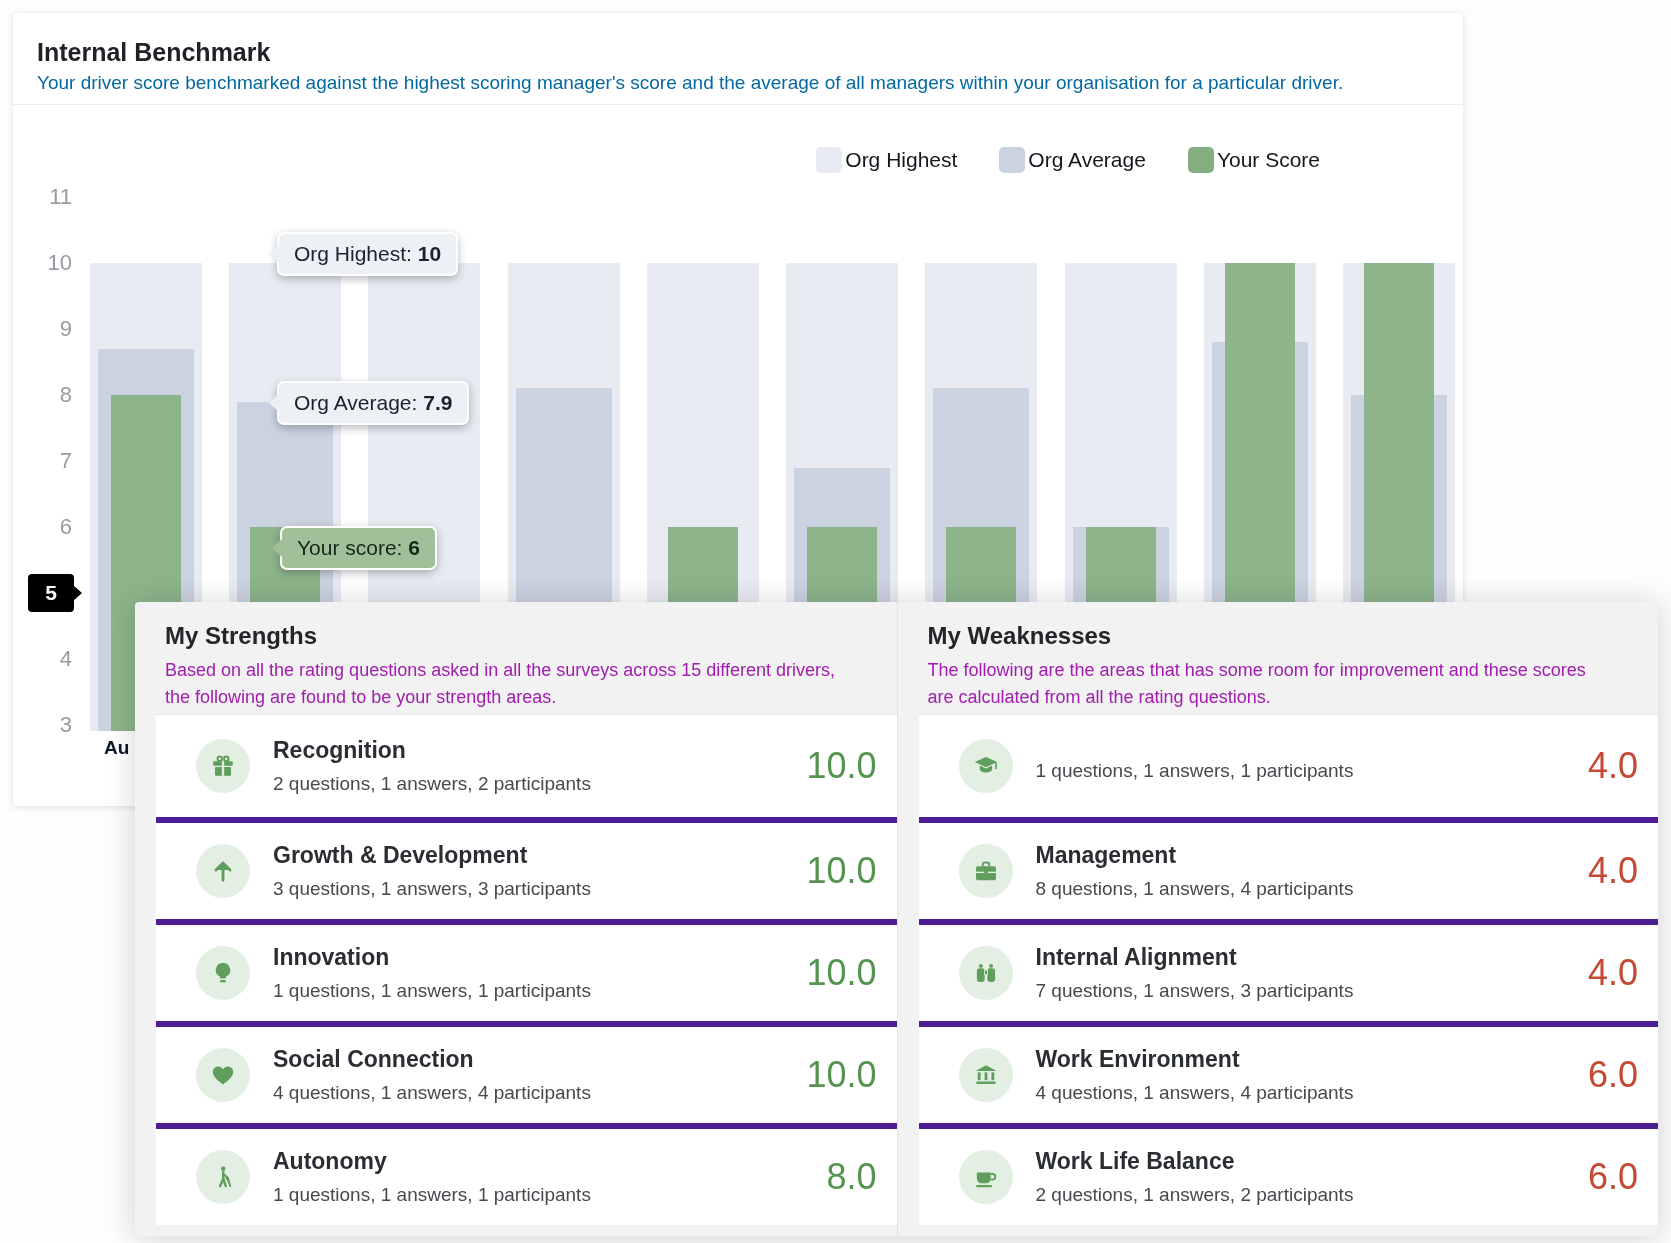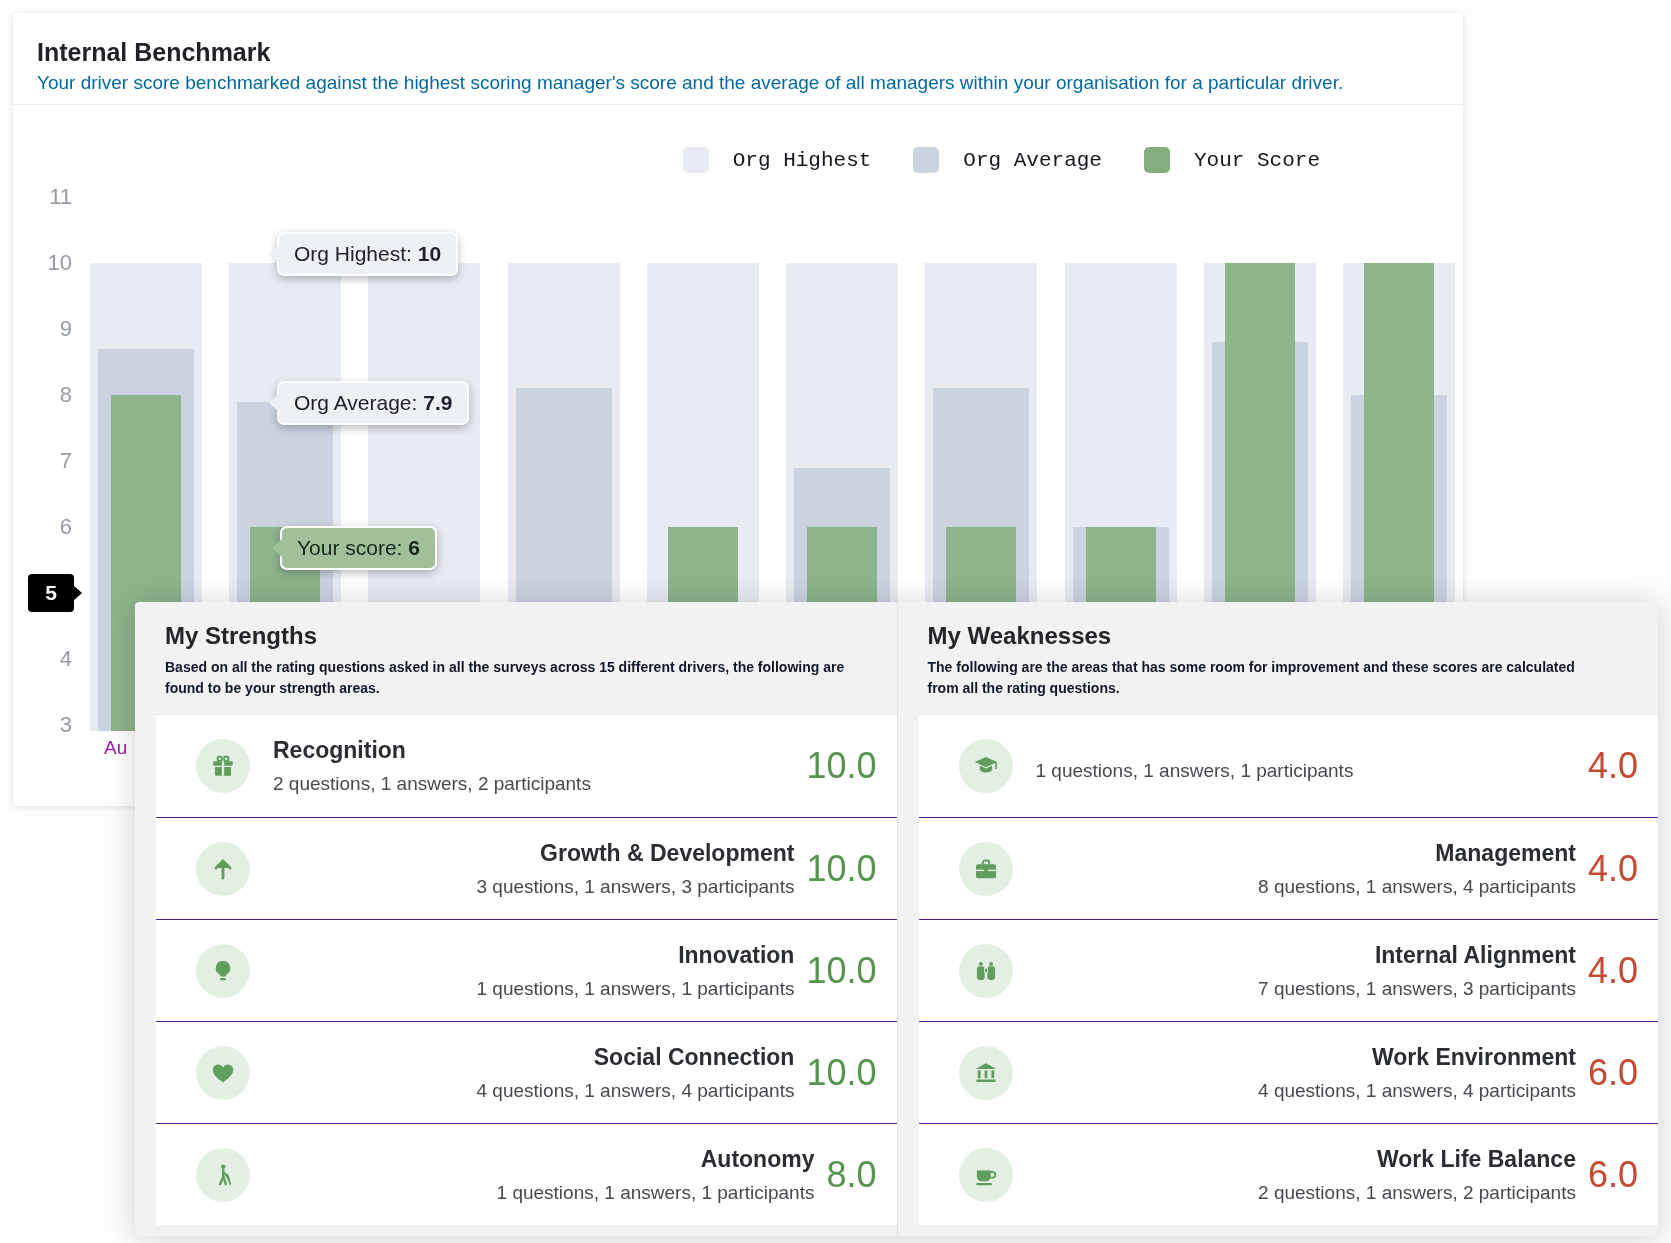--- a/index.html
+++ b/index.html
@@ -9,53 +9,53 @@
   
   .main-card{position:absolute;left:13px;top:13px;width:1450px;height:793px;background:#ffffff;
     border-radius:4px;box-shadow:0 1px 6px rgba(30,35,48,.14);}
   .card-header{height:92px;border-bottom:1px solid #ececee;padding:0 24px;box-sizing:border-box;}
   .card-header h1{margin:0;padding-top:25px;font-size:25px;line-height:28px;font-weight:700;color:#1e2126;}
   .card-header p{margin:6px 0 0 0;font-size:19px;color:#0369a1;font-weight:400;}
 
   
   #plot{position:absolute;left:0;top:0;width:1671px;height:1243px;pointer-events:none;}
   .y-label{position:absolute;width:50px;text-align:right;font-size:22px;color:#969ba3;}
-  .x-label{position:absolute;font-size:19px;color:#a21caf;}
+  .x-label{position:absolute;font-size:19px;color:#0f172a;font-weight:bold;}
   .bar{position:absolute;}
   .axis-flag{position:absolute;background:#000;color:#fff;font-size:21px;font-weight:700;
     width:46px;height:38px;border-radius:4px;display:flex;align-items:center;justify-content:center;}
   .axis-flag .arr{position:absolute;right:-8px;top:50%;margin-top:-8px;width:0;height:0;
     border-top:8px solid transparent;border-bottom:8px solid transparent;border-left:9px solid #000;}
 
   .legend{position:absolute;top:147px;right:351px;display:flex;gap:42px;align-items:center;z-index:5;}
-  .legend-item{display:flex;align-items:center;gap:24px;cursor:pointer;font-family:Liberation Mono, monospace;}
+  .legend-item{display:flex;align-items:center;gap:3px;cursor:pointer;}
   .legend-swatch{width:26px;height:26px;border-radius:5px;display:inline-block;}
   .legend-label{font-size:21px;color:#14171d;font-weight:500;}
 
   .tooltip{position:absolute;font-size:21px;padding:8px 15px;border-radius:7px;border:2px solid #fff;
     box-shadow:0 3px 9px rgba(20,25,40,.30);white-space:nowrap;z-index:20;}
   .tooltip .val{font-weight:700;}
   .tooltip-gray{background:#edf0f4;color:#1b212e;}
   .tooltip-green{background:#a0c09a;color:#18271b;}
   .tooltip .ptr{position:absolute;left:-10px;top:50%;margin-top:-9px;width:0;height:0;
     border-top:9px solid transparent;border-bottom:9px solid transparent;}
   .tooltip-gray .ptr{border-right:10px solid #edf0f4;}
   .tooltip-green .ptr{border-right:10px solid #a0c09a;}
 
   
   .overlay-card{position:absolute;left:135px;top:602px;width:1523px;height:634px;background:#f2f2f3;
     border-radius:4px;box-shadow:0 2px 30px rgba(25,30,40,.20);display:flex;z-index:50;overflow:hidden;}
   .panel{flex:1 1 50%;box-sizing:border-box;display:flex;flex-direction:column;}
   .panel-right{border-left:1px solid #e2e2e4;}
   .panel-head{height:112px;box-sizing:border-box;padding:20px 28px 0 30px;}
   .panel-head h2{margin:0;font-size:24px;font-weight:700;color:#232529;}
-  .panel-head p{margin:7px 0 0 0;font-size:14px;line-height:1.5;color:#0f172a;max-width:680px;font-weight:bold;}
+  .panel-head p{margin:7px 0 0 0;font-size:18px;line-height:1.5;color:#a21caf;max-width:680px;}
   .rows{background:#ffffff;border-top:1px solid #e7e7e8;margin-left:21px;}
   .row{height:102px;display:flex;align-items:center;padding:0 20px 0 40px;box-sizing:border-box;cursor:pointer;}
-  .row + .row{border-top:1px solid #4c1d95;text-align:right;}
+  .row + .row{border-top:6px solid #4c1d95;}
   .icon-circle{--icon-bg:#e4efe3;width:54px;height:54px;border-radius:50%;background:var(--icon-bg);
     flex:0 0 54px;display:flex;align-items:center;justify-content:center;}
   .glyph{width:26px;height:26px;color:#5f9e5c;display:block;}
   .glyph svg{width:100%;height:100%;fill:currentColor;display:block;}
   .row-text{margin-left:23px;flex:1 1 auto;min-width:0;}
   .row-title{font-size:23px;font-weight:700;color:#2a2d32;}
   .row-meta{margin-top:9px;font-size:19px;color:#46494e;}
   .row-score{font-size:36px;font-weight:500;margin-left:12px;}
 </style>
 </head>

